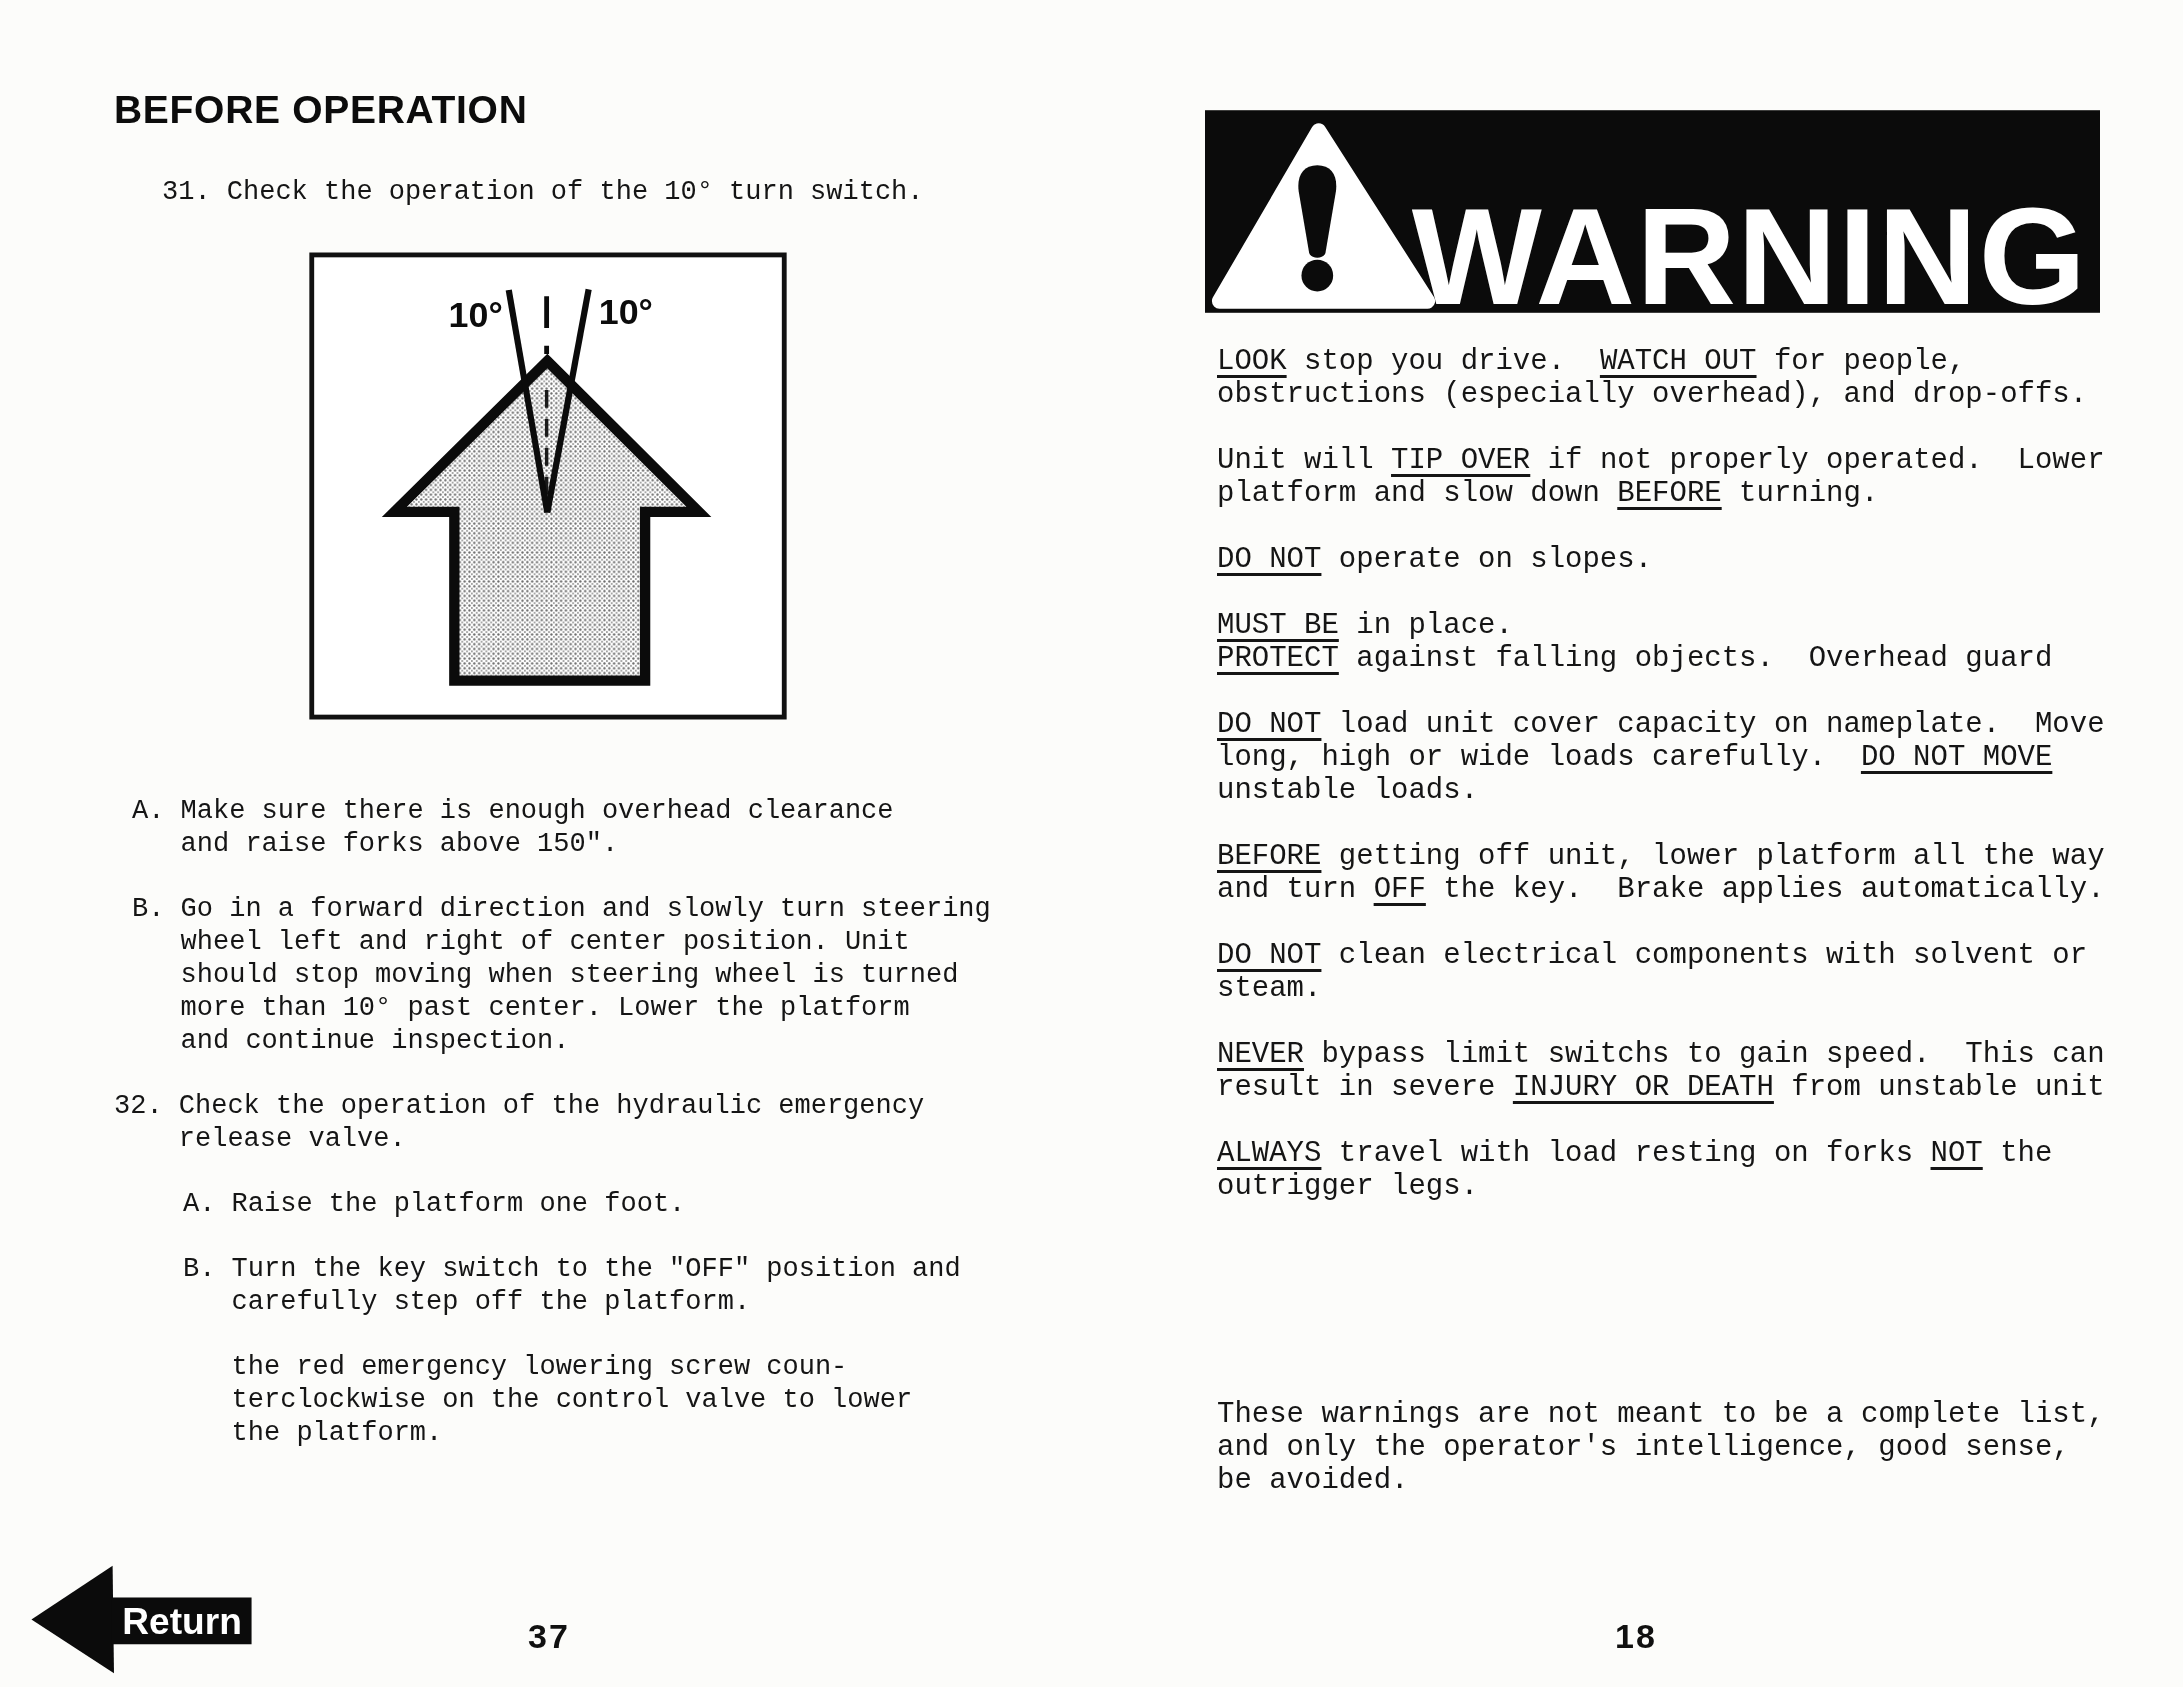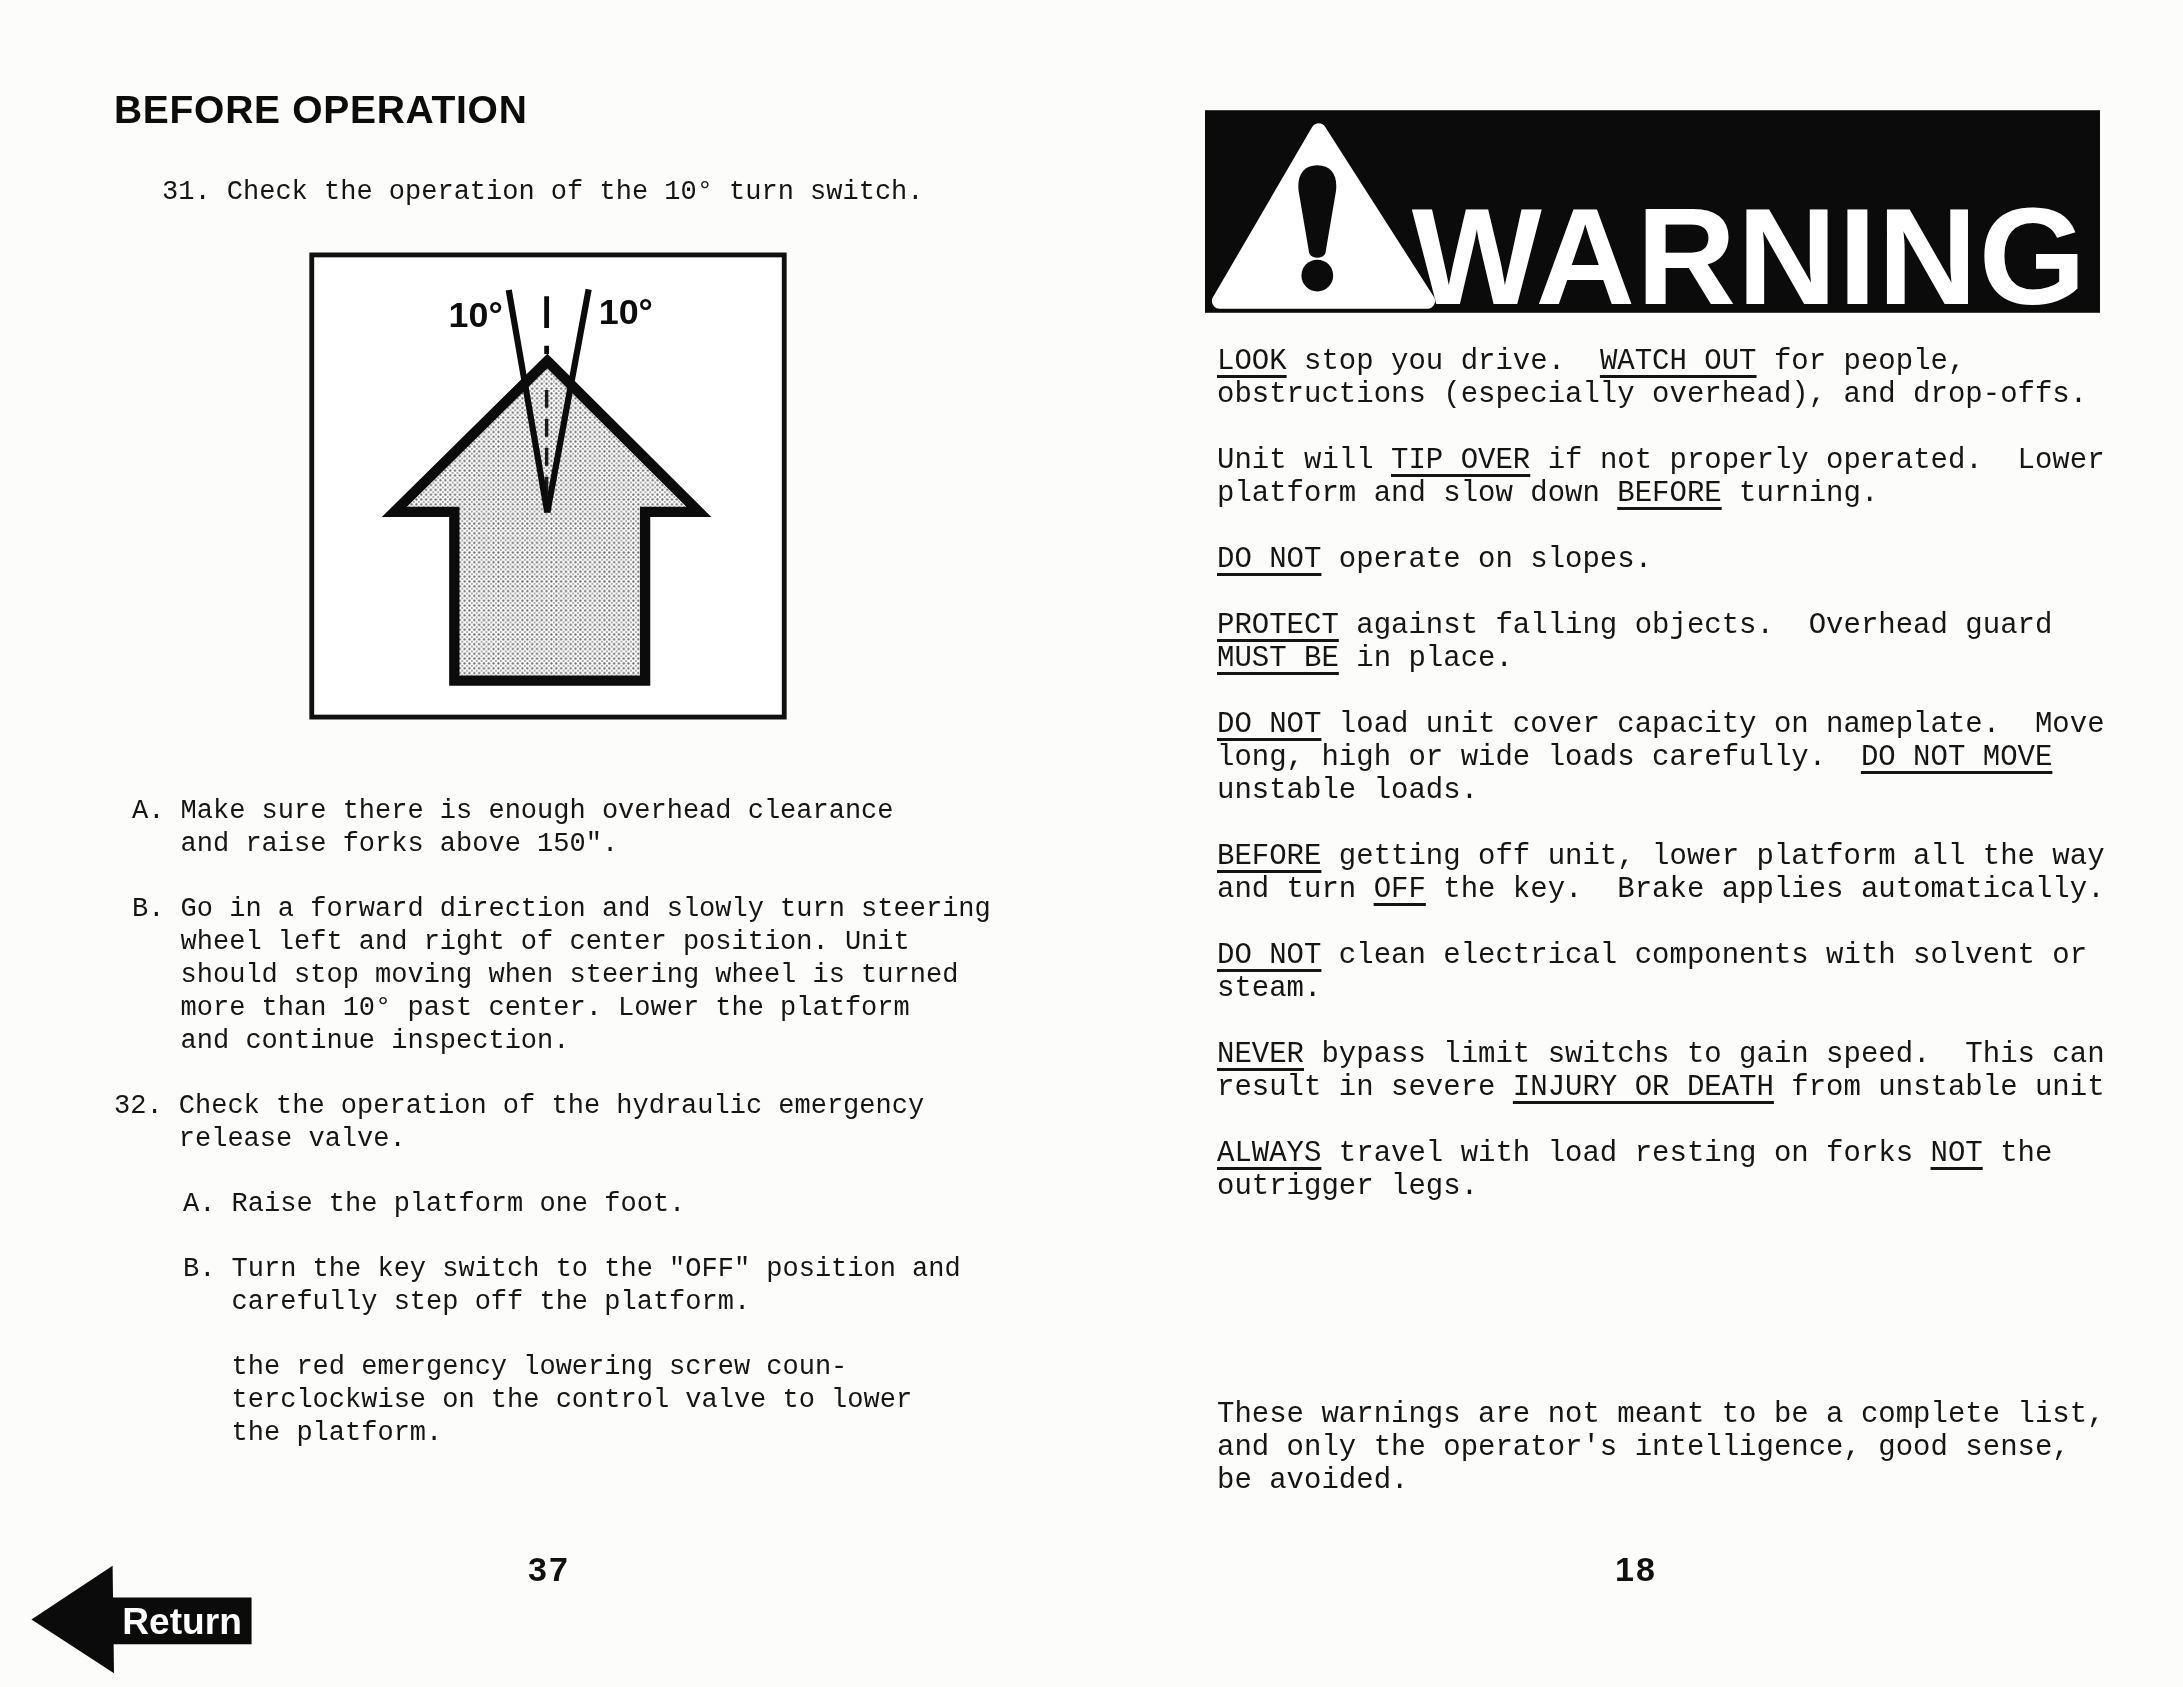--- a/index.html
+++ b/index.html
@@ -24,21 +24,21 @@
   #left-flow{left:114px;top:795px;}
   #warn-flow{left:1217px;top:345px;}
   #closing{left:1217px;top:1398px;}
   .blk{margin-bottom:32px;}
   .para{margin-bottom:33px;}
   .lvl1{padding-left:0;}
   .lvl2{padding-left:18px;}
   .lvl3{padding-left:69px;}
   .u{text-decoration:underline;text-decoration-thickness:2.8px;text-underline-offset:6.2px;}
   .pageno{
-    top:1550px;transform:translateX(-50%);
+    top:1617px;transform:translateX(-50%);
     font-family:"Liberation Sans","DejaVu Sans",sans-serif;
     font-weight:700;font-size:34px;letter-spacing:2.1px;color:#101010;text-align:center;
   }
   #pageno-left{left:549px;}
   #pageno-right{left:1636px;}
   #diagram{left:309px;top:252px;}
   #banner{left:1205px;top:110px;}
   #return-btn{left:27.6px;top:1561px;cursor:pointer;}
   svg text.banner-word{
     font-family:"Liberation Sans","DejaVu Sans",sans-serif;
@@ -129,22 +129,22 @@
       <div class="line"><span>obstructions (especially overhead), and drop-offs.</span></div>
     </div>
     <div class="para">
       <div class="line"><span>Unit will </span><span class="u">TIP OVER</span><span> if not properly operated.  Lower</span></div>
       <div class="line"><span>platform and slow down </span><span class="u">BEFORE</span><span> turning.</span></div>
     </div>
     <div class="para">
       <div class="line"><span class="u">DO NOT</span><span> operate on slopes.</span></div>
     </div>
     <div class="para">
+      <div class="line"><span class="u">MUST BE</span><span> in place.</span></div>
       <div class="line"><span class="u">PROTECT</span><span> against falling objects.  Overhead guard</span></div>
-      <div class="line"><span class="u">MUST BE</span><span> in place.</span></div>
     </div>
     <div class="para">
       <div class="line"><span class="u">DO NOT</span><span> load unit cover capacity on nameplate.  Move</span></div>
       <div class="line"><span>long, high or wide loads carefully.  </span><span class="u">DO NOT MOVE</span></div>
       <div class="line"><span>unstable loads.</span></div>
     </div>
     <div class="para">
       <div class="line"><span class="u">BEFORE</span><span> getting off unit, lower platform all the way</span></div>
       <div class="line"><span>and turn </span><span class="u">OFF</span><span> the key.  Brake applies automatically.</span></div>
     </div>

